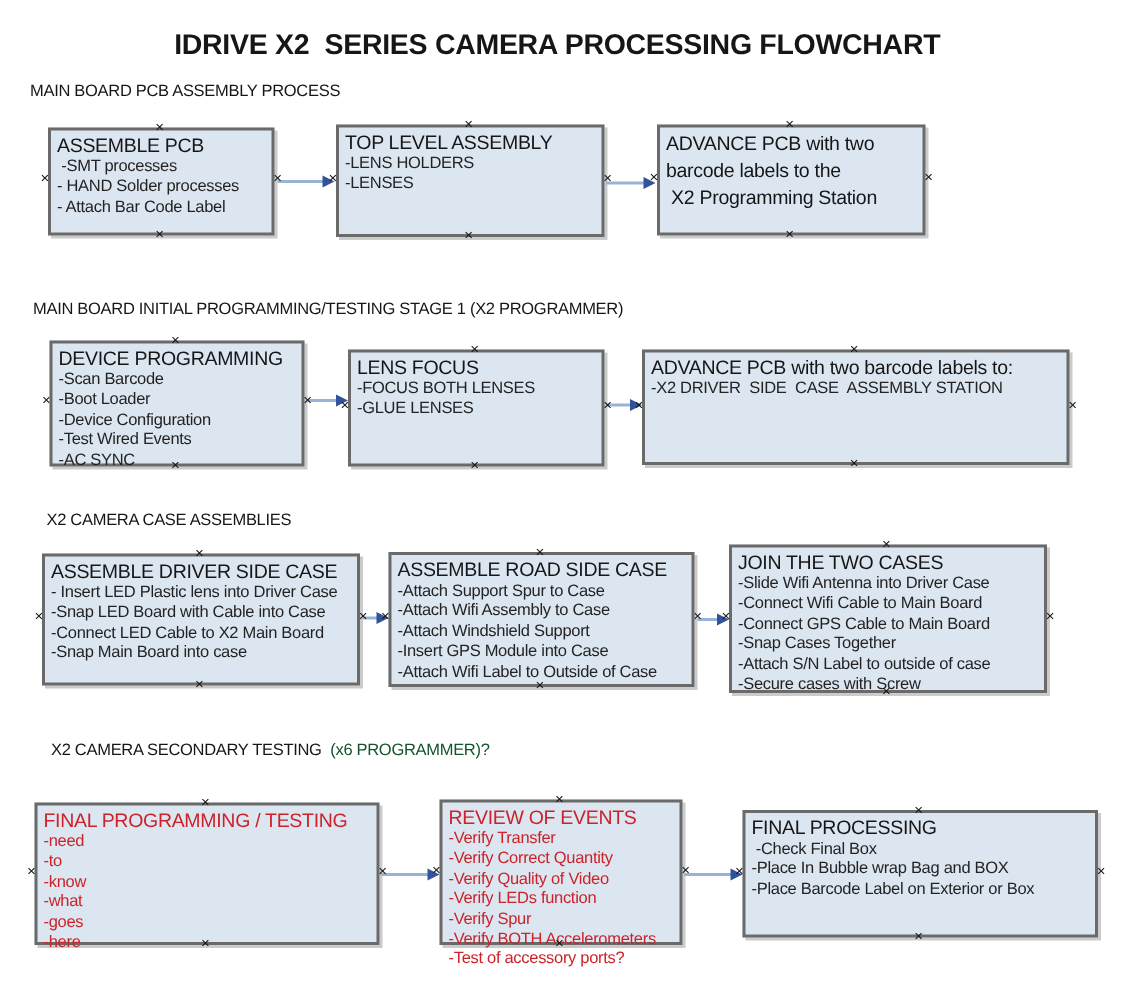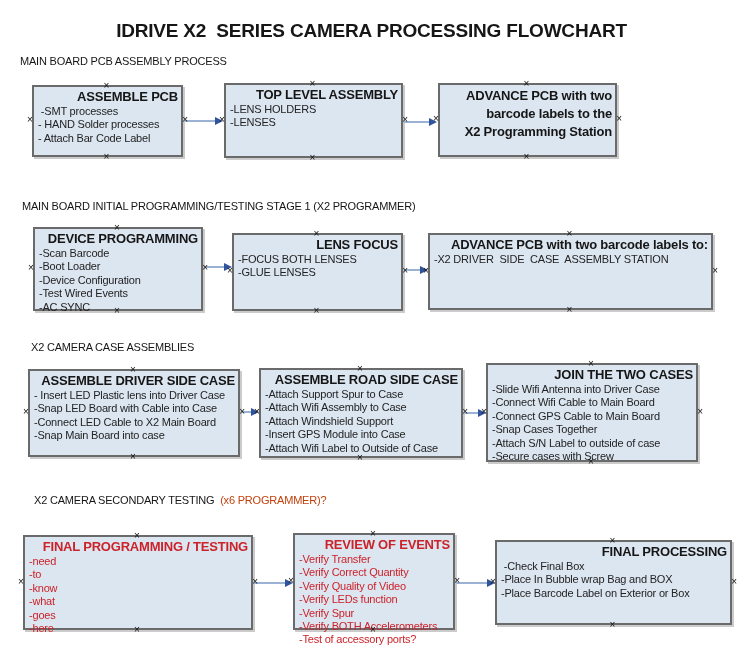--- a/index.html
+++ b/index.html
@@ -17,36 +17,35 @@
     font-size:19px;font-weight:bold;color:#161616;
     letter-spacing:-0.2px;
     white-space:pre;
   }
   .sec-heading{
     position:absolute;
     font-size:11px;font-weight:normal;color:#161616;
     letter-spacing:-0.2px;
     white-space:pre;
   }
-  .red-text{color:#c2410c;}
+  .red-text{color:#14532d;}
   .fbox{
     position:absolute;
     background:#dce6f1;
     border:2px solid #6a6a6a;
     box-shadow:2px 2px 0 rgba(140,140,140,0.45);
     box-sizing:border-box;
     padding:2px 3px 0 4px;
     overflow:visible;
   }
   .btitle{
-    font-size:13px;font-weight:bold;color:#161616;
+    font-size:13px;font-weight:normal;color:#161616;
     line-height:16px;
     letter-spacing:-0.2px;
     white-space:pre;
-    text-align:right;
   }
   .bline{
     font-size:11px;color:#232323;
     line-height:13.4px;
     letter-spacing:-0.2px;
     white-space:pre;
   }
   .fbox.red .btitle,.fbox.red .bline{color:#cc2229;}
   .cp{
     position:absolute;

